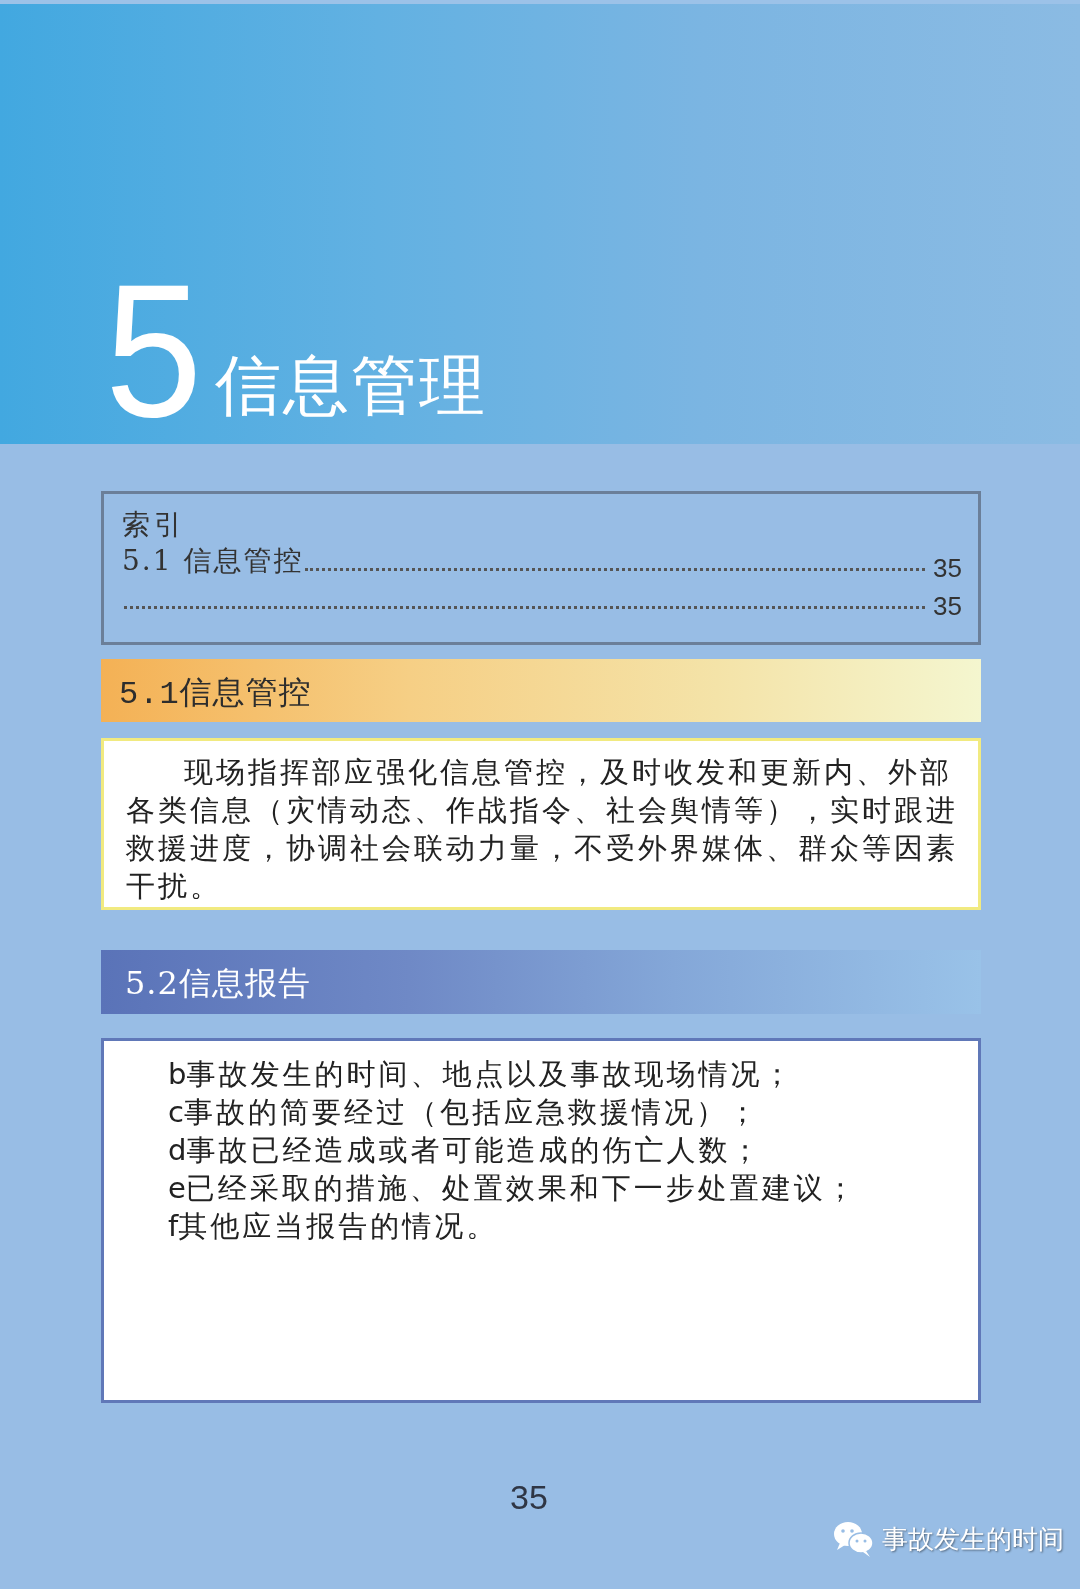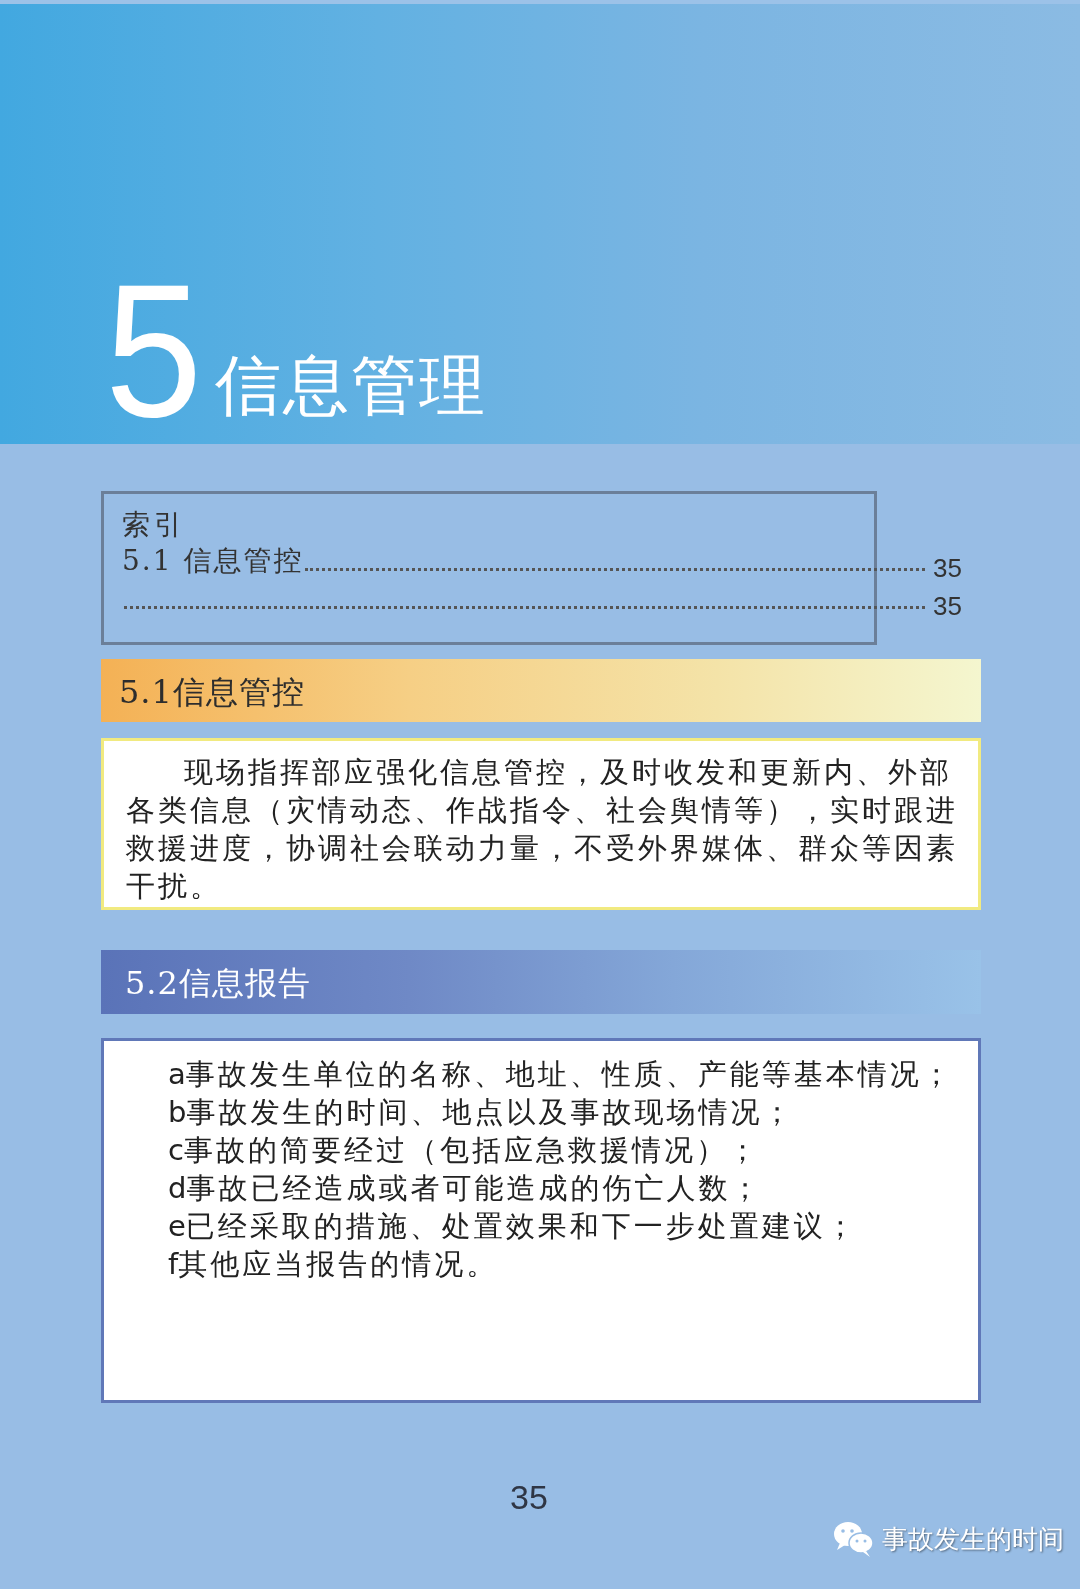--- a/index.html
+++ b/index.html
@@ -22,21 +22,21 @@
     font-family: "Liberation Sans", "DejaVu Sans", sans-serif;
     font-size: 190px; line-height: 190px; color: #ffffff;
     transform: scaleX(0.92); transform-origin: left top;
   }
   .chapter-title {
     position: absolute; left: 215px; top: 350px;
     font-family: "DejaVu Sans", "Liberation Sans", sans-serif;
     font-size: 66px; line-height: 72px; color: #ffffff; letter-spacing: 2px;
   }
   .index-box {
-    position: absolute; left: 101px; top: 491px; width: 776px; height: 154px;
+    position: absolute; left: 101px; top: 491px; width: 880px; height: 154px;
     border: 3px solid #6b7f99;
     background: #98bde5;
   }
   .index-heading {
     position: absolute; left: 18px; top: 12px;
     font-size: 28px; color: #333; letter-spacing: 4px;
   }
   .index-row {
     position: absolute; left: 18px; width: 840px; height: 38px;
     display: flex; align-items: flex-end;
@@ -45,21 +45,21 @@
   .index-row .label { white-space: nowrap; letter-spacing: 2px; margin-top: 32px; }
   .index-row .dots {
     flex: 1; border-bottom: 3px dotted #555; margin: 0 8px 9px 2px; height: 1px;
   }
   .index-row .page { font-family: "Liberation Sans", sans-serif; font-size: 26px; margin-bottom: -4px; }
   .sec1-bar {
     position: absolute; left: 101px; top: 659px; width: 880px; height: 63px;
     background: linear-gradient(90deg, #f4b155 0%, #f6cf85 35%, #f4e3a8 70%, #f4f6cf 100%);
   }
   .sec1-bar .title {
-    position: absolute; left: 18px; top: 12px; font-size: 32px; color: #2d2d2d; letter-spacing: 1px;
+    position: absolute; left: 18px; top: 12px; font-size: 32px; color: #2d2d2d; letter-spacing: 1px; font-family: Liberation Mono, monospace;
   }
   .sec1-body {
     position: absolute; left: 101px; top: 738px; width: 880px; height: 172px;
     background: #ffffff; border: 3px solid #f1ea80;
     padding: 12px 10px 0 22px;
     font-size: 29px; line-height: 38px; color: #222;
     letter-spacing: 3px; text-indent: 2em;
   }
   .sec2-bar {
     position: absolute; left: 101px; top: 950px; width: 880px; height: 64px;
@@ -113,21 +113,20 @@
 
 <div class="sec1-bar">
   <span class="title">5.1信息管控</span>
 </div>
 <div class="sec1-body">现场指挥部应强化信息管控，及时收发和更新内、外部各类信息（灾情动态、作战指令、社会舆情等），实时跟进救援进度，协调社会联动力量，不受外界媒体、群众等因素干扰。</div>
 
 <div class="sec2-bar">
   <span class="title">5.2信息报告</span>
 </div>
 <div class="sec2-body">
-  <div class="item"><span class="marker">a</span><span>事故发生单位的名称、地址、性质、产能等基本情况；</span></div>
   <div class="item"><span class="marker">b</span><span>事故发生的时间、地点以及事故现场情况；</span></div>
   <div class="item"><span class="marker">c</span><span>事故的简要经过（包括应急救援情况）；</span></div>
   <div class="item"><span class="marker">d</span><span>事故已经造成或者可能造成的伤亡人数；</span></div>
   <div class="item"><span class="marker">e</span><span>已经采取的措施、处置效果和下一步处置建议；</span></div>
   <div class="item"><span class="marker">f</span><span>其他应当报告的情况。</span></div>
 </div>
 
 <div class="page-number">35</div>
 
 <div class="watermark">

